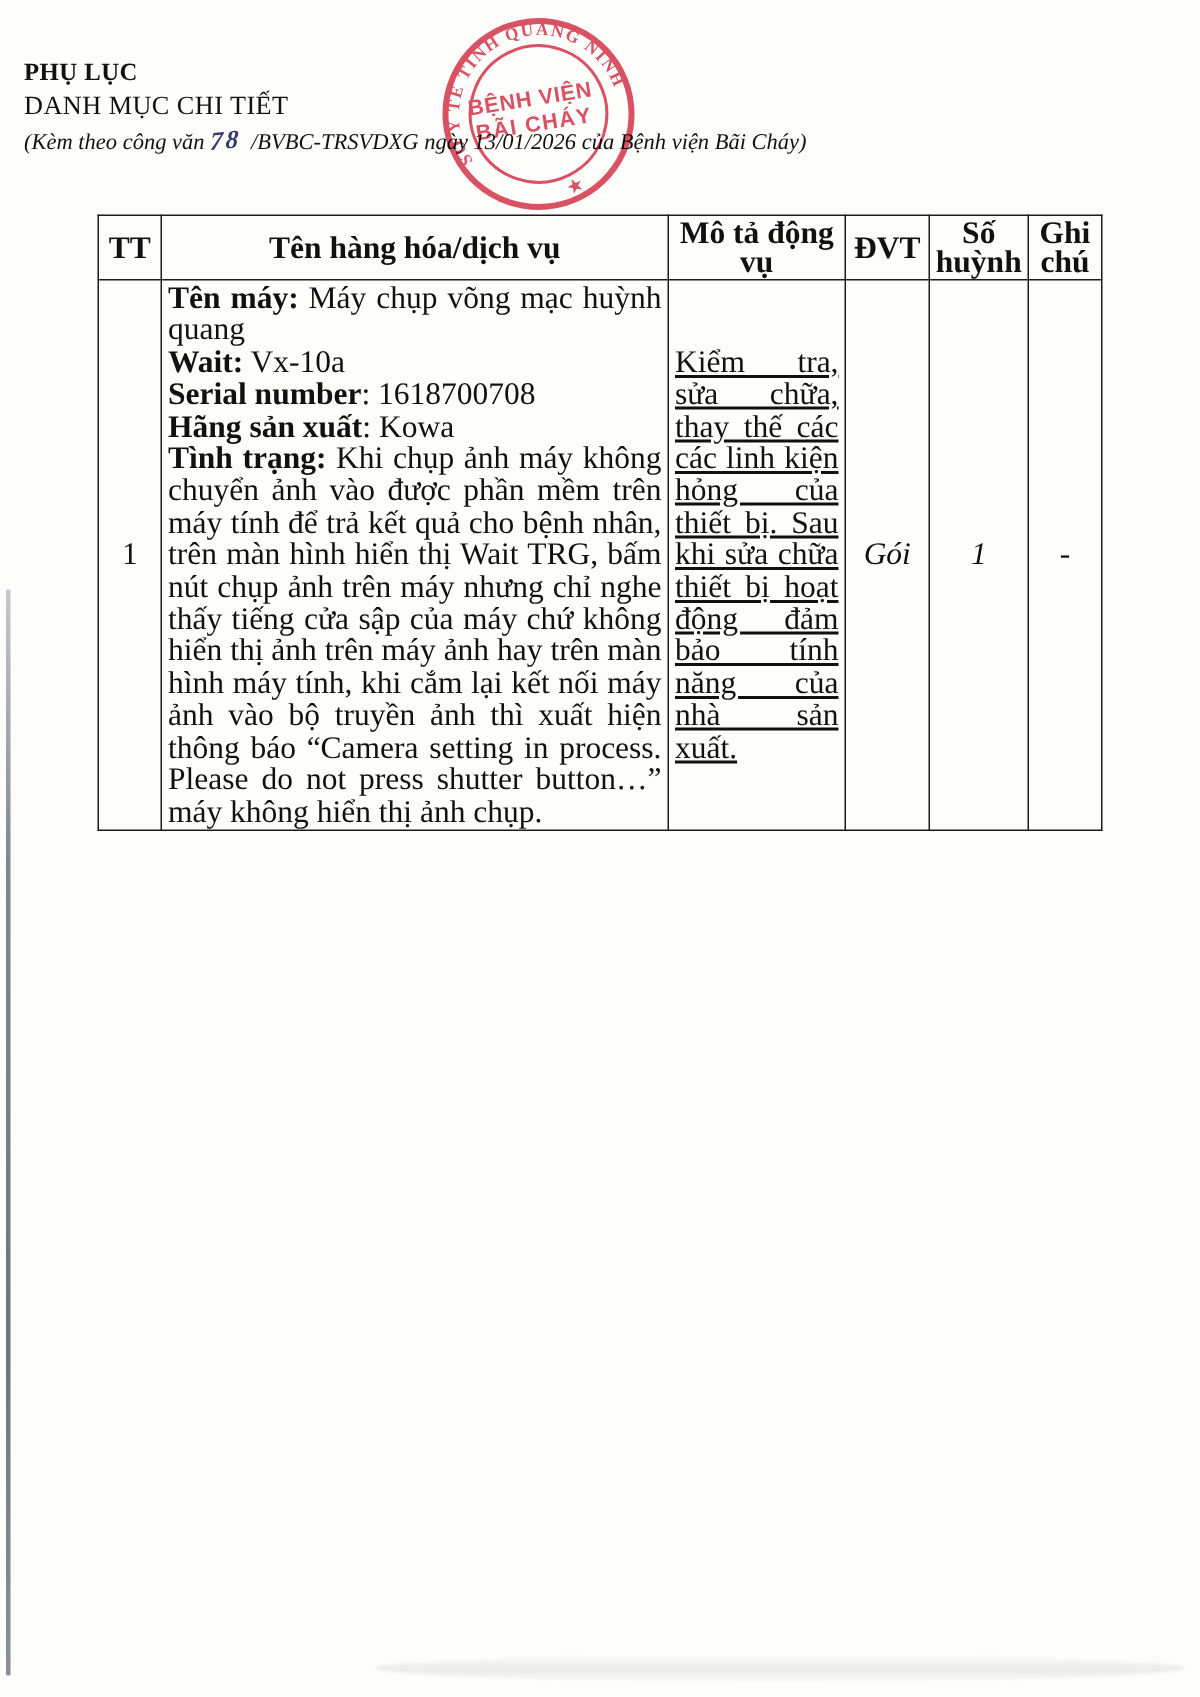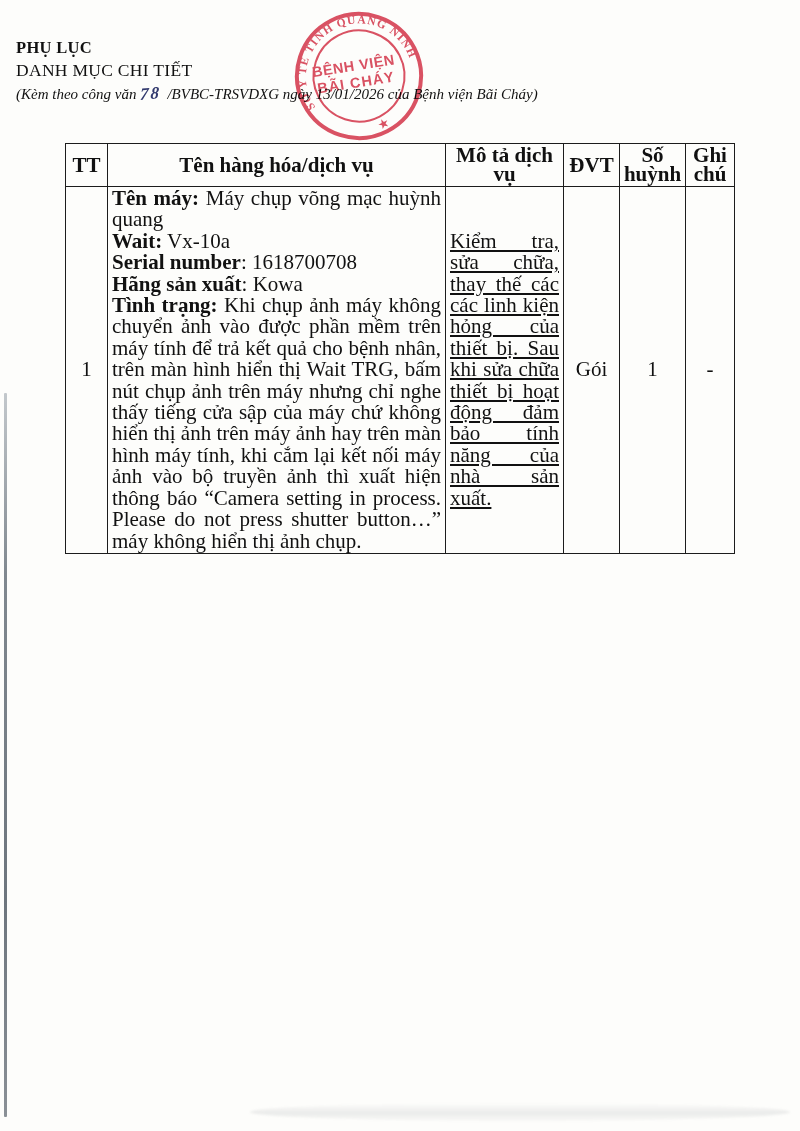--- a/index.html
+++ b/index.html
@@ -53,21 +53,21 @@
   table.main-table th, table.main-table td {
     border:1.7px solid #1c1c1c;
     vertical-align:middle;
     padding:1px 4px;
   }
   table.main-table th { font-weight:bold; text-align:center; line-height:19px; height:40px; padding:1px 2px; }
   td.cell-tt { text-align:center; }
   td.cell-name { text-align:justify; padding:2px 5px 4px 7px; vertical-align:top; }
   td.cell-name p { margin:0; line-height:21.4px; }
   td.cell-desc { text-align:justify; padding:2px 6px; line-height:21.4px;text-decoration:underline; }
-  td.cell-center { text-align:center; }
+  td.cell-center { text-align:center;font-style:italic; }
   tr.body-row { height:322px; }
 </style>
 </head>
 <body>
 
 <div class="page">
 
   <div class="scan-line-left"></div>
   <div class="scan-smudge-bottom"></div>
 
@@ -99,21 +99,21 @@
         <col style="width:338px">
         <col style="width:118px">
       <col style="width:56px">
         <col style="width:66px">
         <col style="width:49px">
     </colgroup>
     <thead>
       <tr>
         <th>TT</th>
         <th>Tên hàng hóa/dịch vụ</th>
-        <th>Mô tả dịch vụ</th>
+        <th>Mô tả động vụ</th>
         <th>ĐVT</th>
         <th>Số huỳnh</th>
         <th>Ghi chú</th>
       </tr>
     </thead>
     <tbody>
       <tr class="body-row">
         <td class="cell-tt">1</td>
         <td class="cell-name">
             <p><b>Tên máy:</b> Máy chụp võng mạc huỳnh quang</p>

